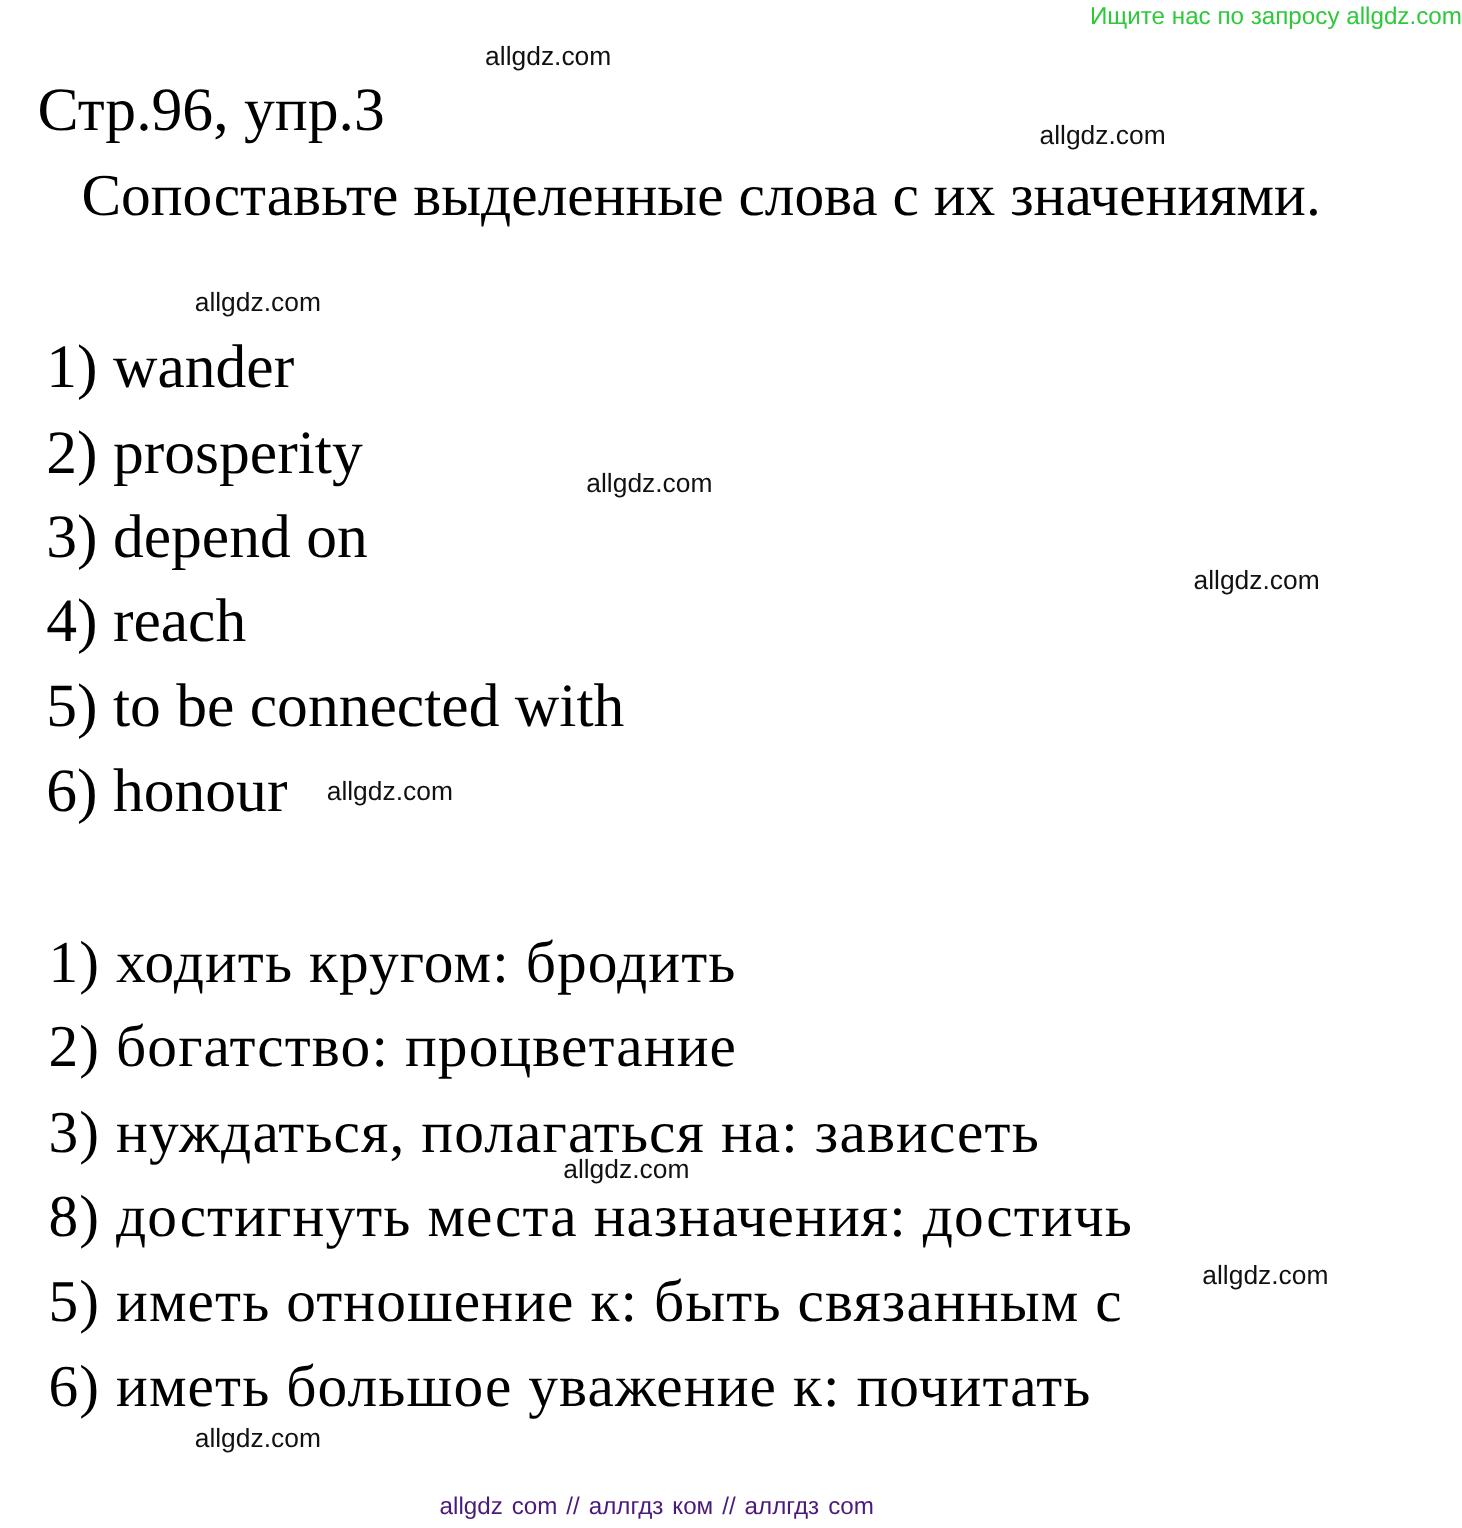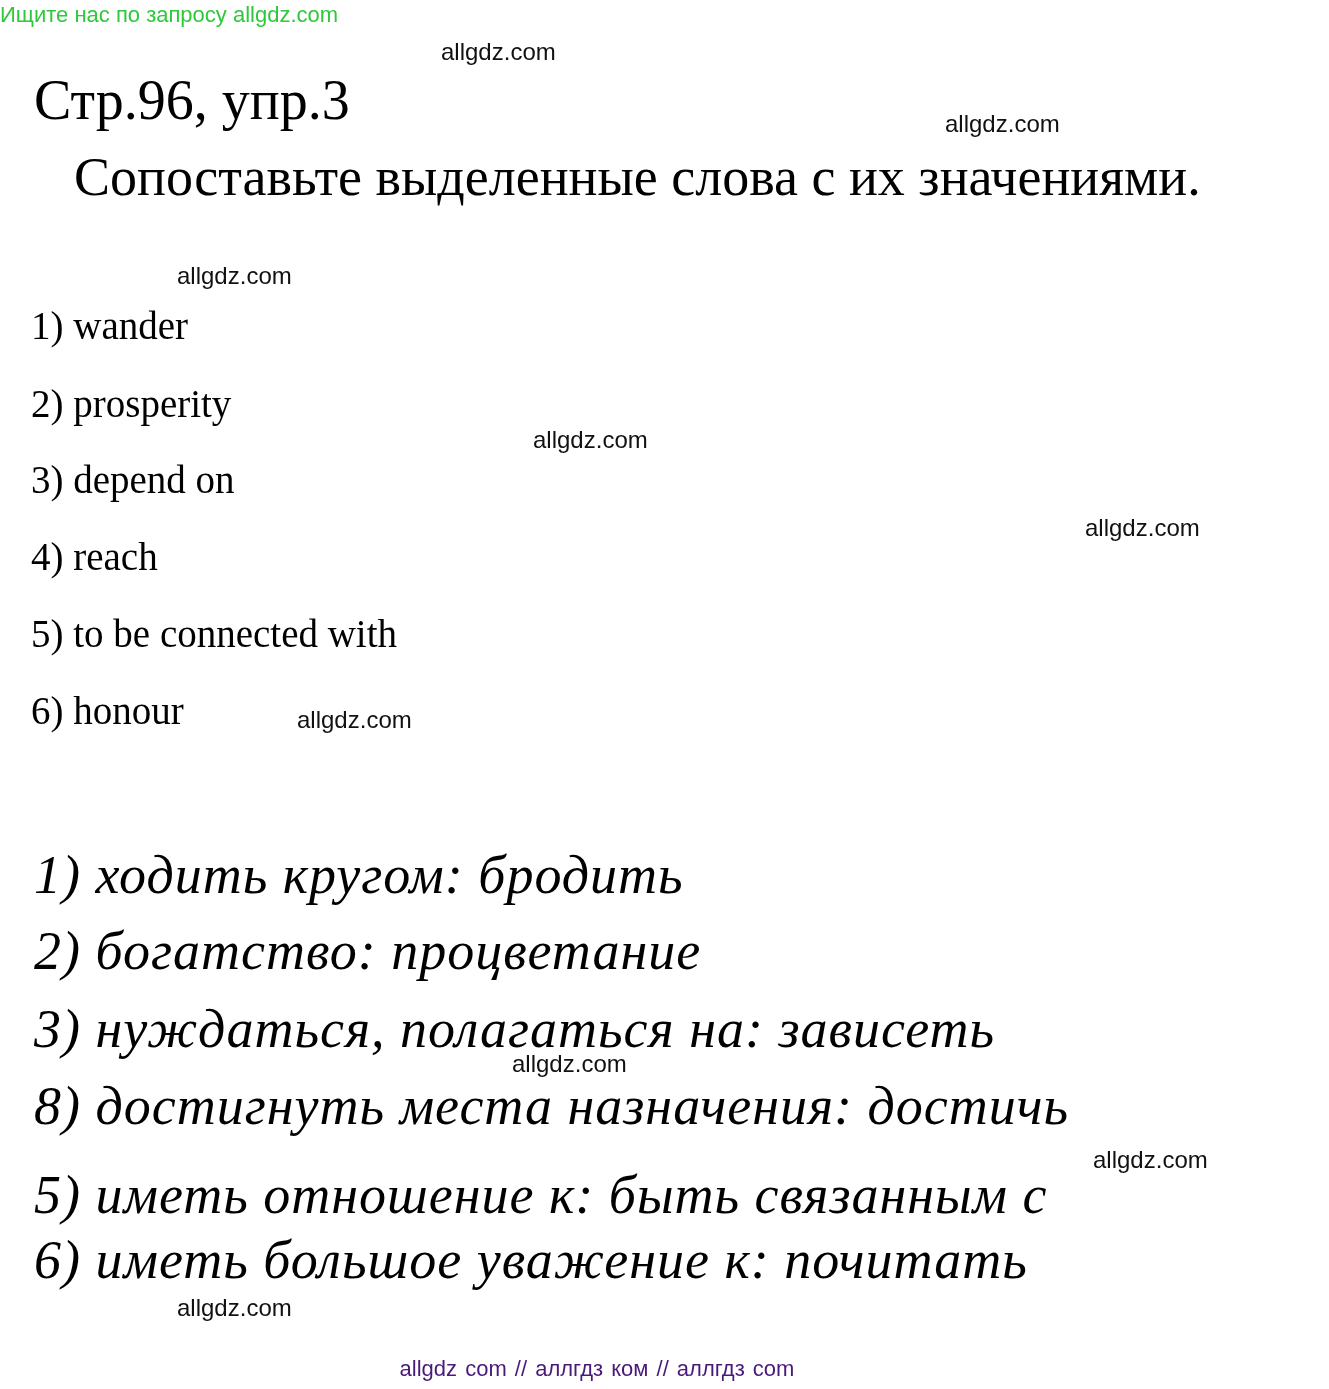--- a/index.html
+++ b/index.html
@@ -10,21 +10,21 @@
     body {
       width: 1329px;
       height: 1389px;
       position: relative;
       overflow: hidden;
       color: #000000;
     }
     .abs { position: absolute; white-space: nowrap; }
     .top-banner {
       left: 0; width: 1329px; top: 2px;
-      text-align: left;
+      text-align: right;
       font-family: "Liberation Sans", sans-serif;
       font-size: 22px;
       color: #2ec93a;
     }
     .watermark {
       font-family: "Liberation Sans", sans-serif;
       font-size: 24px;
       color: #111111;
       line-height: 1;
     }
@@ -36,29 +36,28 @@
       line-height: 1;
     }
     .instruction {
       left: 34px; top: 150px;
       font-family: "Liberation Serif", serif;
       font-size: 54px;
       line-height: 1;
       margin-left: 40px;
     }
     .word-item {
-      left: 31px;
+      left: 42px;
       font-family: "Liberation Serif", serif;
-      font-size: 39px;
+      font-size: 56px;
       line-height: 1;
     }
     .def-item {
-      left: 34px;
+      left: 44px;
       font-family: "Liberation Serif", serif;
-      font-style: italic;
       font-size: 54px;
       line-height: 1;
       letter-spacing: 1px;
     }
     .footer {
       left: 0; width: 1194px; top: 1356px;
       text-align: center;
       font-family: "Liberation Sans", sans-serif;
       font-size: 22px;
       color: #4a1a7a;
@@ -91,21 +90,21 @@
 
 <div class="abs watermark" style="left:533px; top:428px;">allgdz.com</div>
 <div class="abs watermark" style="left:1085px; top:516px;">allgdz.com</div>
 <div class="abs watermark" style="left:297px; top:708px;">allgdz.com</div>
 
 <div>
   <div class="abs def-item" style="top:848px;">1) ходить кругом: бродить</div>
   <div class="abs def-item" style="top:924px;">2) богатство: процветание</div>
   <div class="abs def-item" style="top:1002px;">3) нуждаться, полагаться на: зависеть</div>
   <div class="abs def-item" style="top:1079px;">8) достигнуть места назначения: достичь</div>
-  <div class="abs def-item" style="top:1156px;margin-top:12px;">5) иметь отношение к: быть связанным с</div>
+  <div class="abs def-item" style="top:1156px;">5) иметь отношение к: быть связанным с</div>
   <div class="abs def-item" style="top:1233px;">6) иметь большое уважение к: почитать</div>
 </div>
 
 <div class="abs watermark" style="left:512px; top:1052px;">allgdz.com</div>
 <div class="abs watermark" style="left:1093px; top:1148px;">allgdz.com</div>
 <div class="abs watermark" style="left:177px; top:1296px;">allgdz.com</div>
 
 <div class="abs footer">allgdz com  //  аллгдз ком  //  аллгдз com</div>
 
 </body></html>

